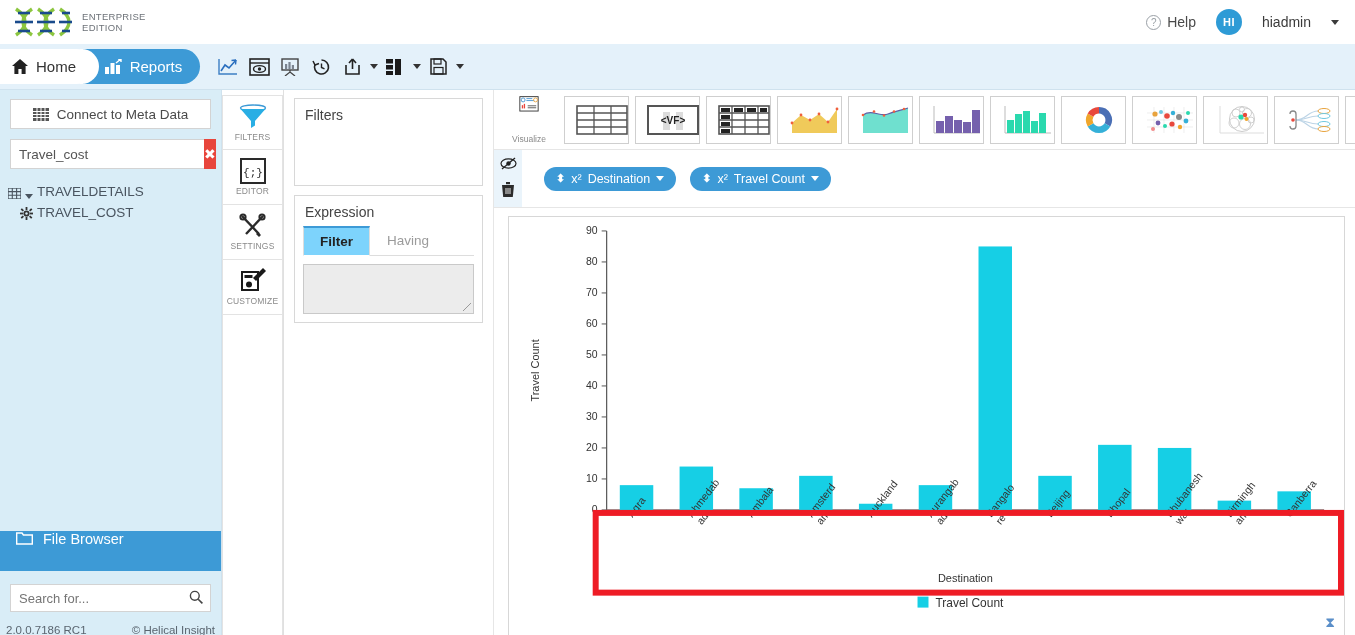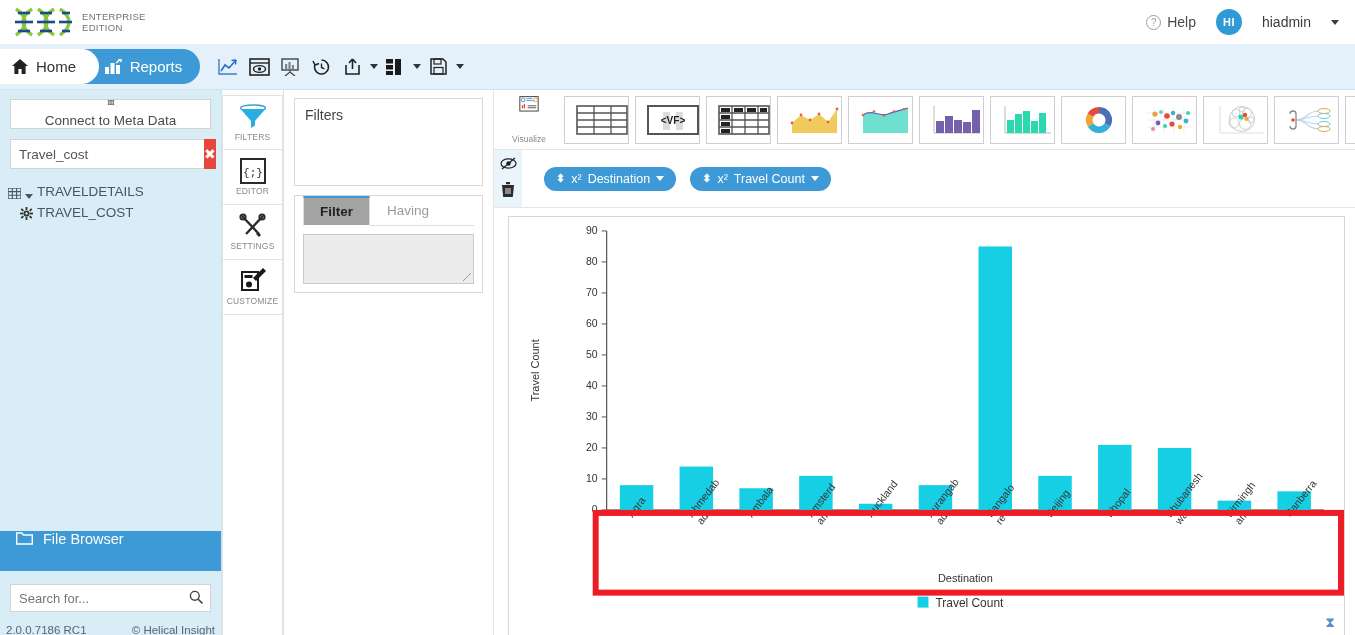--- a/index.html
+++ b/index.html
@@ -29,21 +29,21 @@
   .nav-icons { display:flex; align-items:center; gap:3px; margin-left:14px; }
   .nav-ic { width:28px;height:28px; display:flex; align-items:center; justify-content:center; cursor:pointer;}
   .dd-caret { width:0;height:0;border-left:4px solid transparent;border-right:4px solid transparent;border-top:5px solid #333; margin-left:1px;}
 
   
   .main { display:flex; height:calc(635px - 44px - 35px); }
 
   
   .sidebar { width:222px; background:#d9edf7; display:flex; flex-direction:column; flex:0 0 222px; border-right:1px solid #cfe2ee;}
   .meta-btn { margin:9px 10px 6px; height:30px; background:#fff; border:1px solid #d3d3d3; display:flex;
-              align-items:center; justify-content:center; gap:8px; font-size:13.5px; color:#4a4a4a; cursor:pointer;flex-direction:column;}
+              align-items:center; justify-content:center; gap:8px; font-size:13.5px; color:#4a4a4a; cursor:pointer;}
   .search-row { margin:4px 10px 8px; display:flex; height:30px; }
   .search-row input { flex:1; border:1px solid #d3d3d3; border-right:none; padding:0 8px; font-size:13.5px; color:#555;
                       font-family:"Liberation Sans",sans-serif; outline:none;}
   .clear-btn { width:32px; background:#e8453c; color:#fff; border:none; font-size:14px; cursor:pointer; }
   .tree { padding:4px 6px; font-size:13.5px; color:#4a5560; }
   .tree-node { display:flex; align-items:flex-end; gap:4px; padding:3px 2px; cursor:pointer; }
   .tree-child { padding-left:14px; }
   .sidebar-spacer { flex:1; }
   .file-browser { background:#3d9ad6; color:#fff; height:40px; display:flex; align-items:flex-start; gap:10px; padding-left:16px; font-size:14.5px; cursor:pointer;}
   .search2 { margin:13px 10px 8px; position:relative; }
@@ -61,21 +61,21 @@
   .rail-lbl { font-size:8.5px; color:#8a8a8a; letter-spacing:.2px;}
   .rail-fill { flex:1; border:1px solid #e3e3e3; border-top:none; }
 
   
   .panels { width:210px; flex:0 0 210px; padding:8px 10px 0 10px; background:#fff; border-right:1px solid #e6e6e6;}
   .panel { border:1px solid #d8d8d8; background:#fff; margin-bottom:9px; }
   .panel-title { padding:8px 10px 6px; font-size:14px; color:#444; }
   .filters-panel { height:88px; }
   .tabs { display:flex; border-bottom:1px solid #ddd; margin:0 8px; }
   .tab { padding:6px 16px; font-size:13.5px; color:#9b9b9b; cursor:pointer; border:1px solid transparent;}
-  .tab.active { color:#222; font-weight:bold; background:#a3a3a3; border:1px solid #ddd; border-bottom:1px solid #fff;
+  .tab.active { color:#222; font-weight:bold; background:#7dd3fc; border:1px solid #ddd; border-bottom:1px solid #fff;
                 border-top:2px solid #3d9ad6; margin-bottom:-1px;}
   .expr-box { margin:8px; height:50px; background:#ececec; border:1px solid #c9c9c9; position:relative;}
   .expr-box::after { content:""; position:absolute; right:2px; bottom:2px; width:8px; height:8px;
                      background:linear-gradient(135deg,transparent 45%,#999 45%,#999 55%,transparent 55%); }
 
   
   .content { flex:1; display:flex; flex-direction:column; background:#fff; min-width:0; }
   .chart-toolbar { height:60px; display:flex; align-items:center; gap:6px; padding:0 6px; border-bottom:1px solid #e6e6e6;
                    overflow:hidden; background:#fff;}
   .ctile { width:65px; height:48px; border:1px solid #cfcfcf; display:flex; align-items:center; justify-content:flex-end;
@@ -324,20 +324,21 @@
       <span class="rail-lbl">CUSTOMIZE</span>
     </div>
     <div class="rail-fill"></div>
   </div>
 
   <div class="panels">
     <div class="panel filters-panel">
       <div class="panel-title">Filters</div>
     </div>
     <div class="panel">
+      <div class="panel-title">Expression</div>
       <div class="tabs">
         <div class="tab active">Filter</div>
         <div class="tab">Having</div>
       </div>
       <div class="expr-box"></div>
     </div>
   </div>
 
   <div class="content">
 

